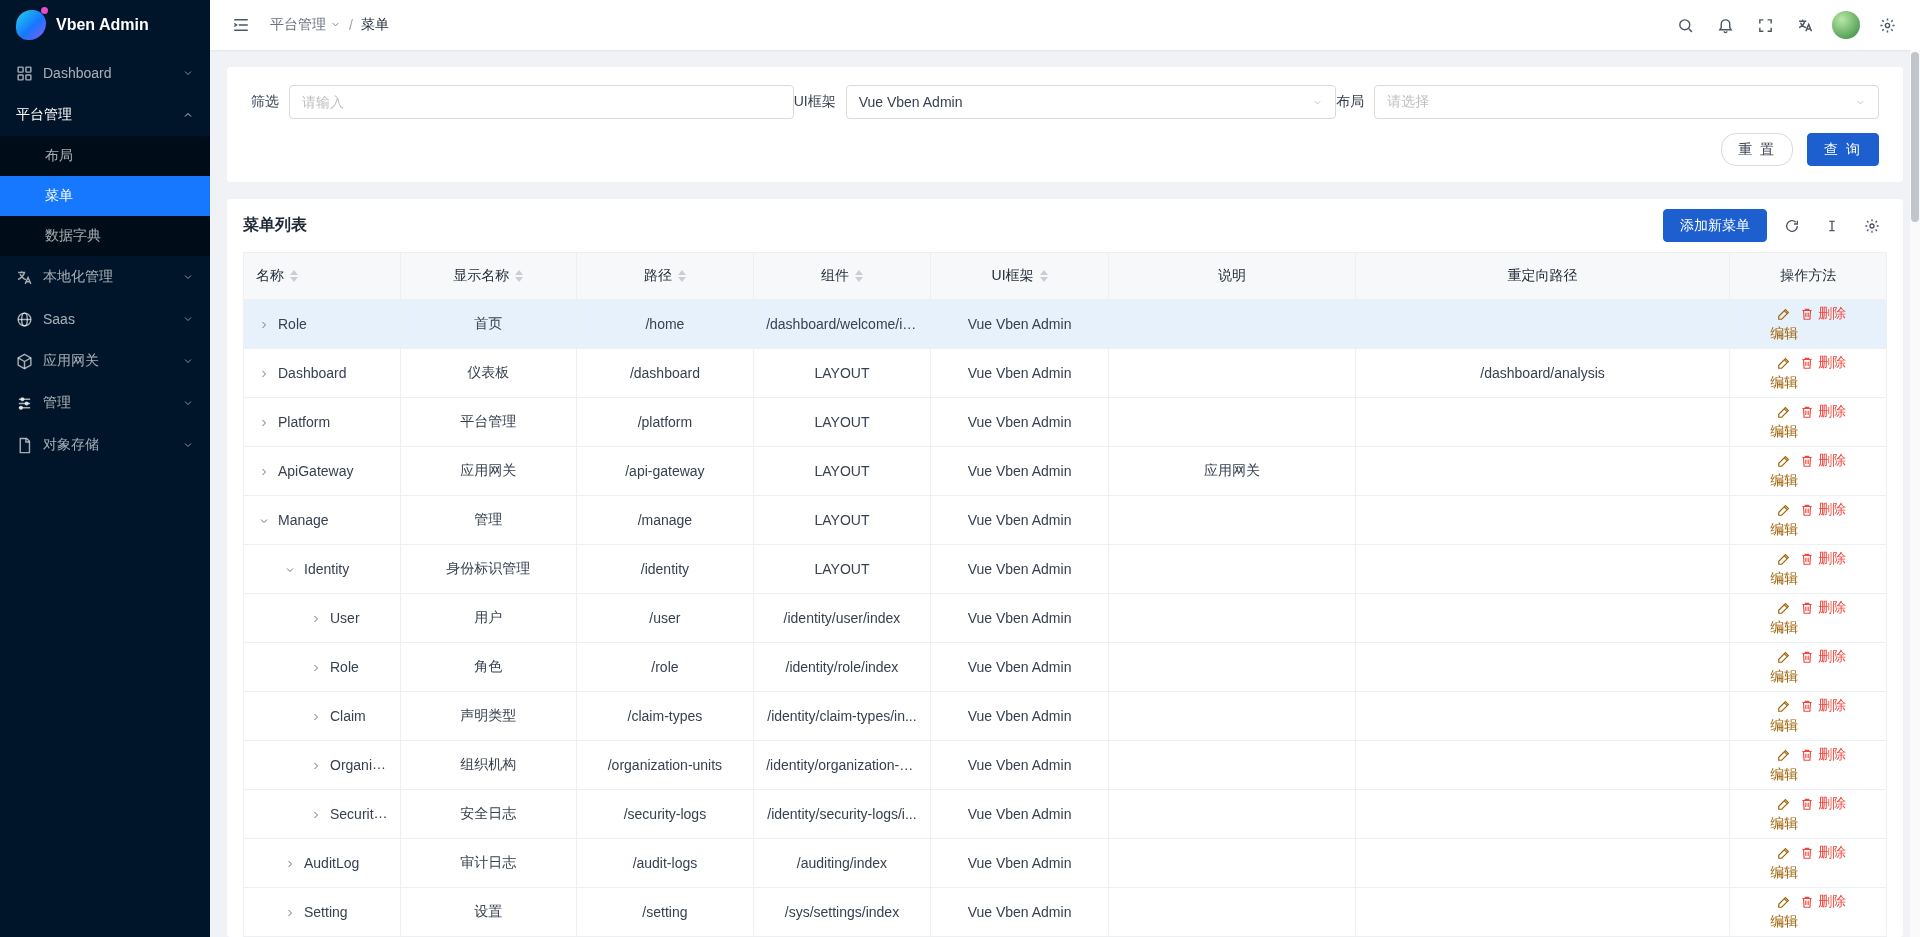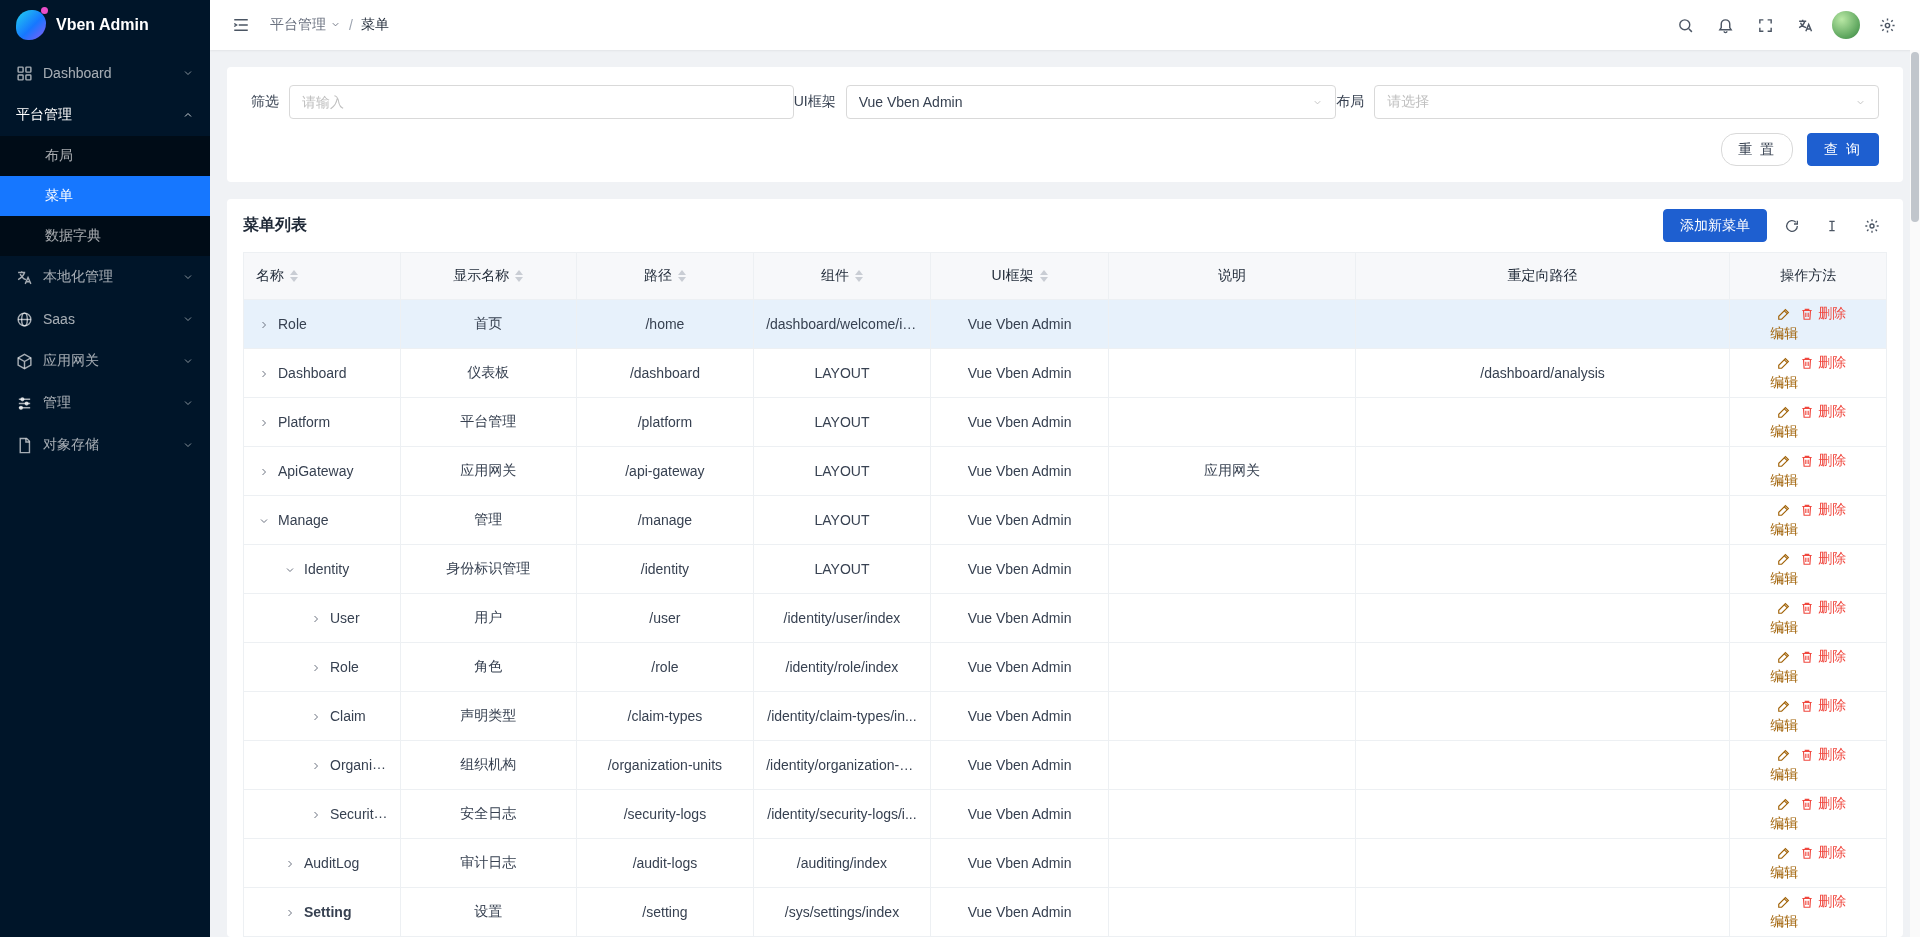--- a/index.html
+++ b/index.html
@@ -685,21 +685,21 @@
                 </svg>
                 <span>编辑</span>
               </a><a class="lnk del">
                 <svg viewBox="0 0 24 24" fill="none" stroke="currentColor" stroke-width="2">
                   <path d="M4 6h16M9 6V4h6v2M6 6l1 15h10l1-15M10 10v7M14 10v7"></path>
                 </svg>
                 <span>删除</span>
               </a></td>
           </tr>
           <tr>
-            <td class="name-cell" style="padding-left: 40px; font-weight: bold;"><span class="caret">
+            <td class="name-cell" style="padding-left: 40px;"><span class="caret">
                 <svg viewBox="0 0 24 24" fill="none" stroke="currentColor" stroke-width="2">
                   <path d="M9 6l6 6-6 6"></path>
                 </svg>
               </span><span class="row-name">Setting</span></td>
             <td class="c-center">设置</td>
             <td class="c-center">/setting</td>
             <td class="c-center">/sys/settings/index</td>
             <td class="c-center">Vue Vben Admin</td>
             <td class="c-center"></td>
             <td class="c-center"></td>

